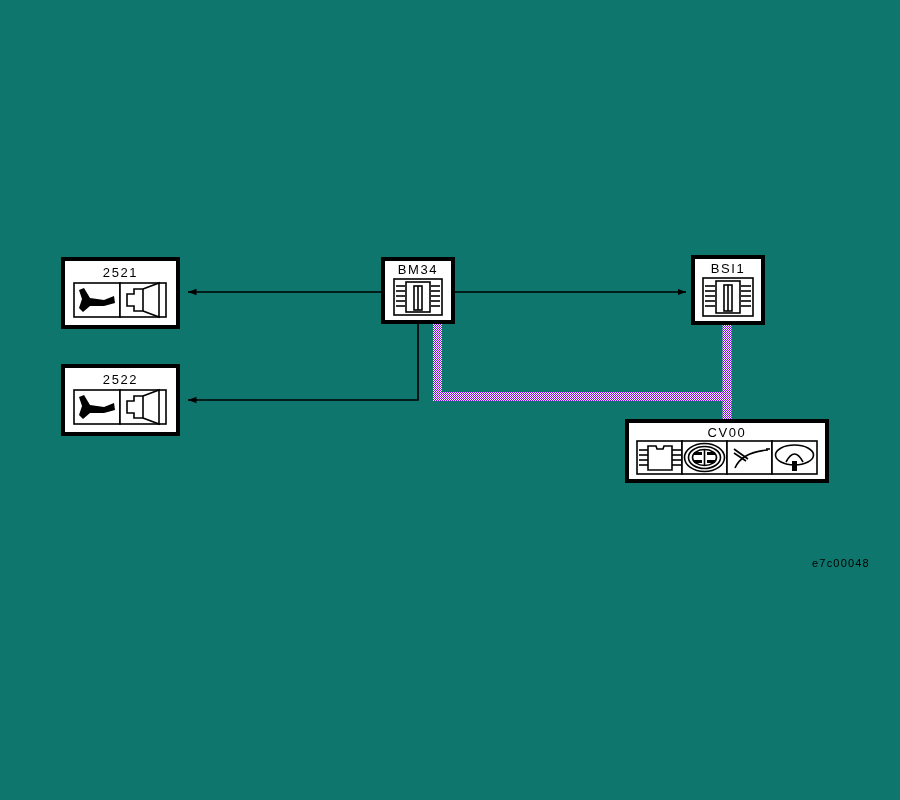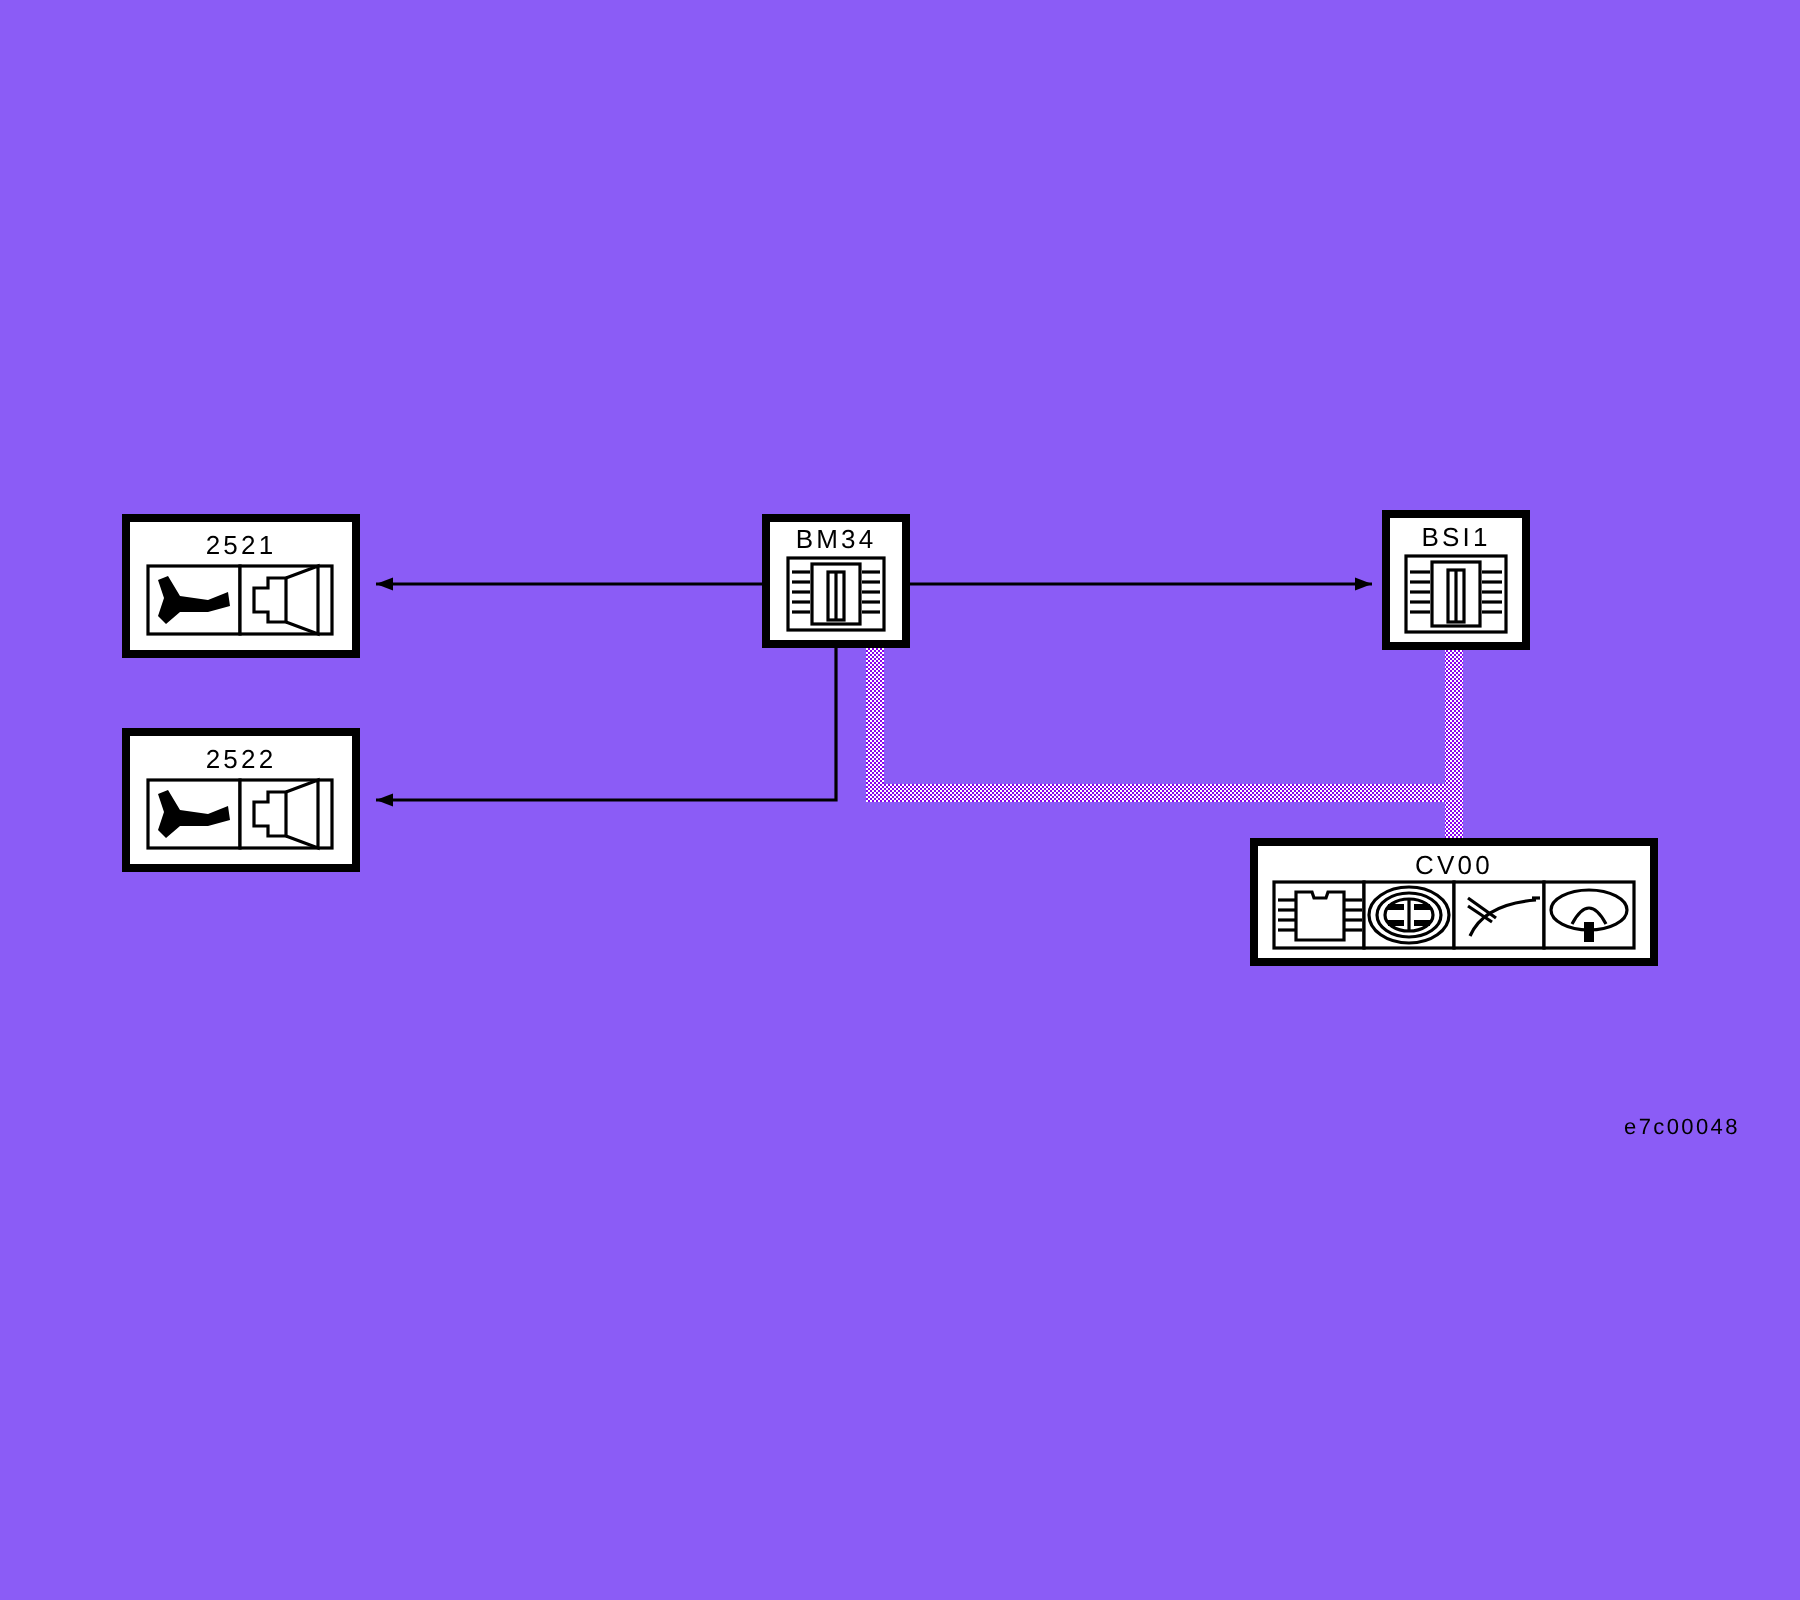--- a/index.html
+++ b/index.html
@@ -7,21 +7,21 @@
     padding: 0;
     background: #ffffff;
   }
   body {
     font-family: "Liberation Sans", sans-serif;
   }
   #canvas {
     position: relative;
     width: 900px;
     height: 800px;
-    background: #8b5cf6;
+    background: #0f766e;
     overflow: hidden;
   }
   svg#diagram {
     position: absolute;
     left: 0;
     top: 0;
     width: 900px;
     height: 800px;
   }
   .box-label {

